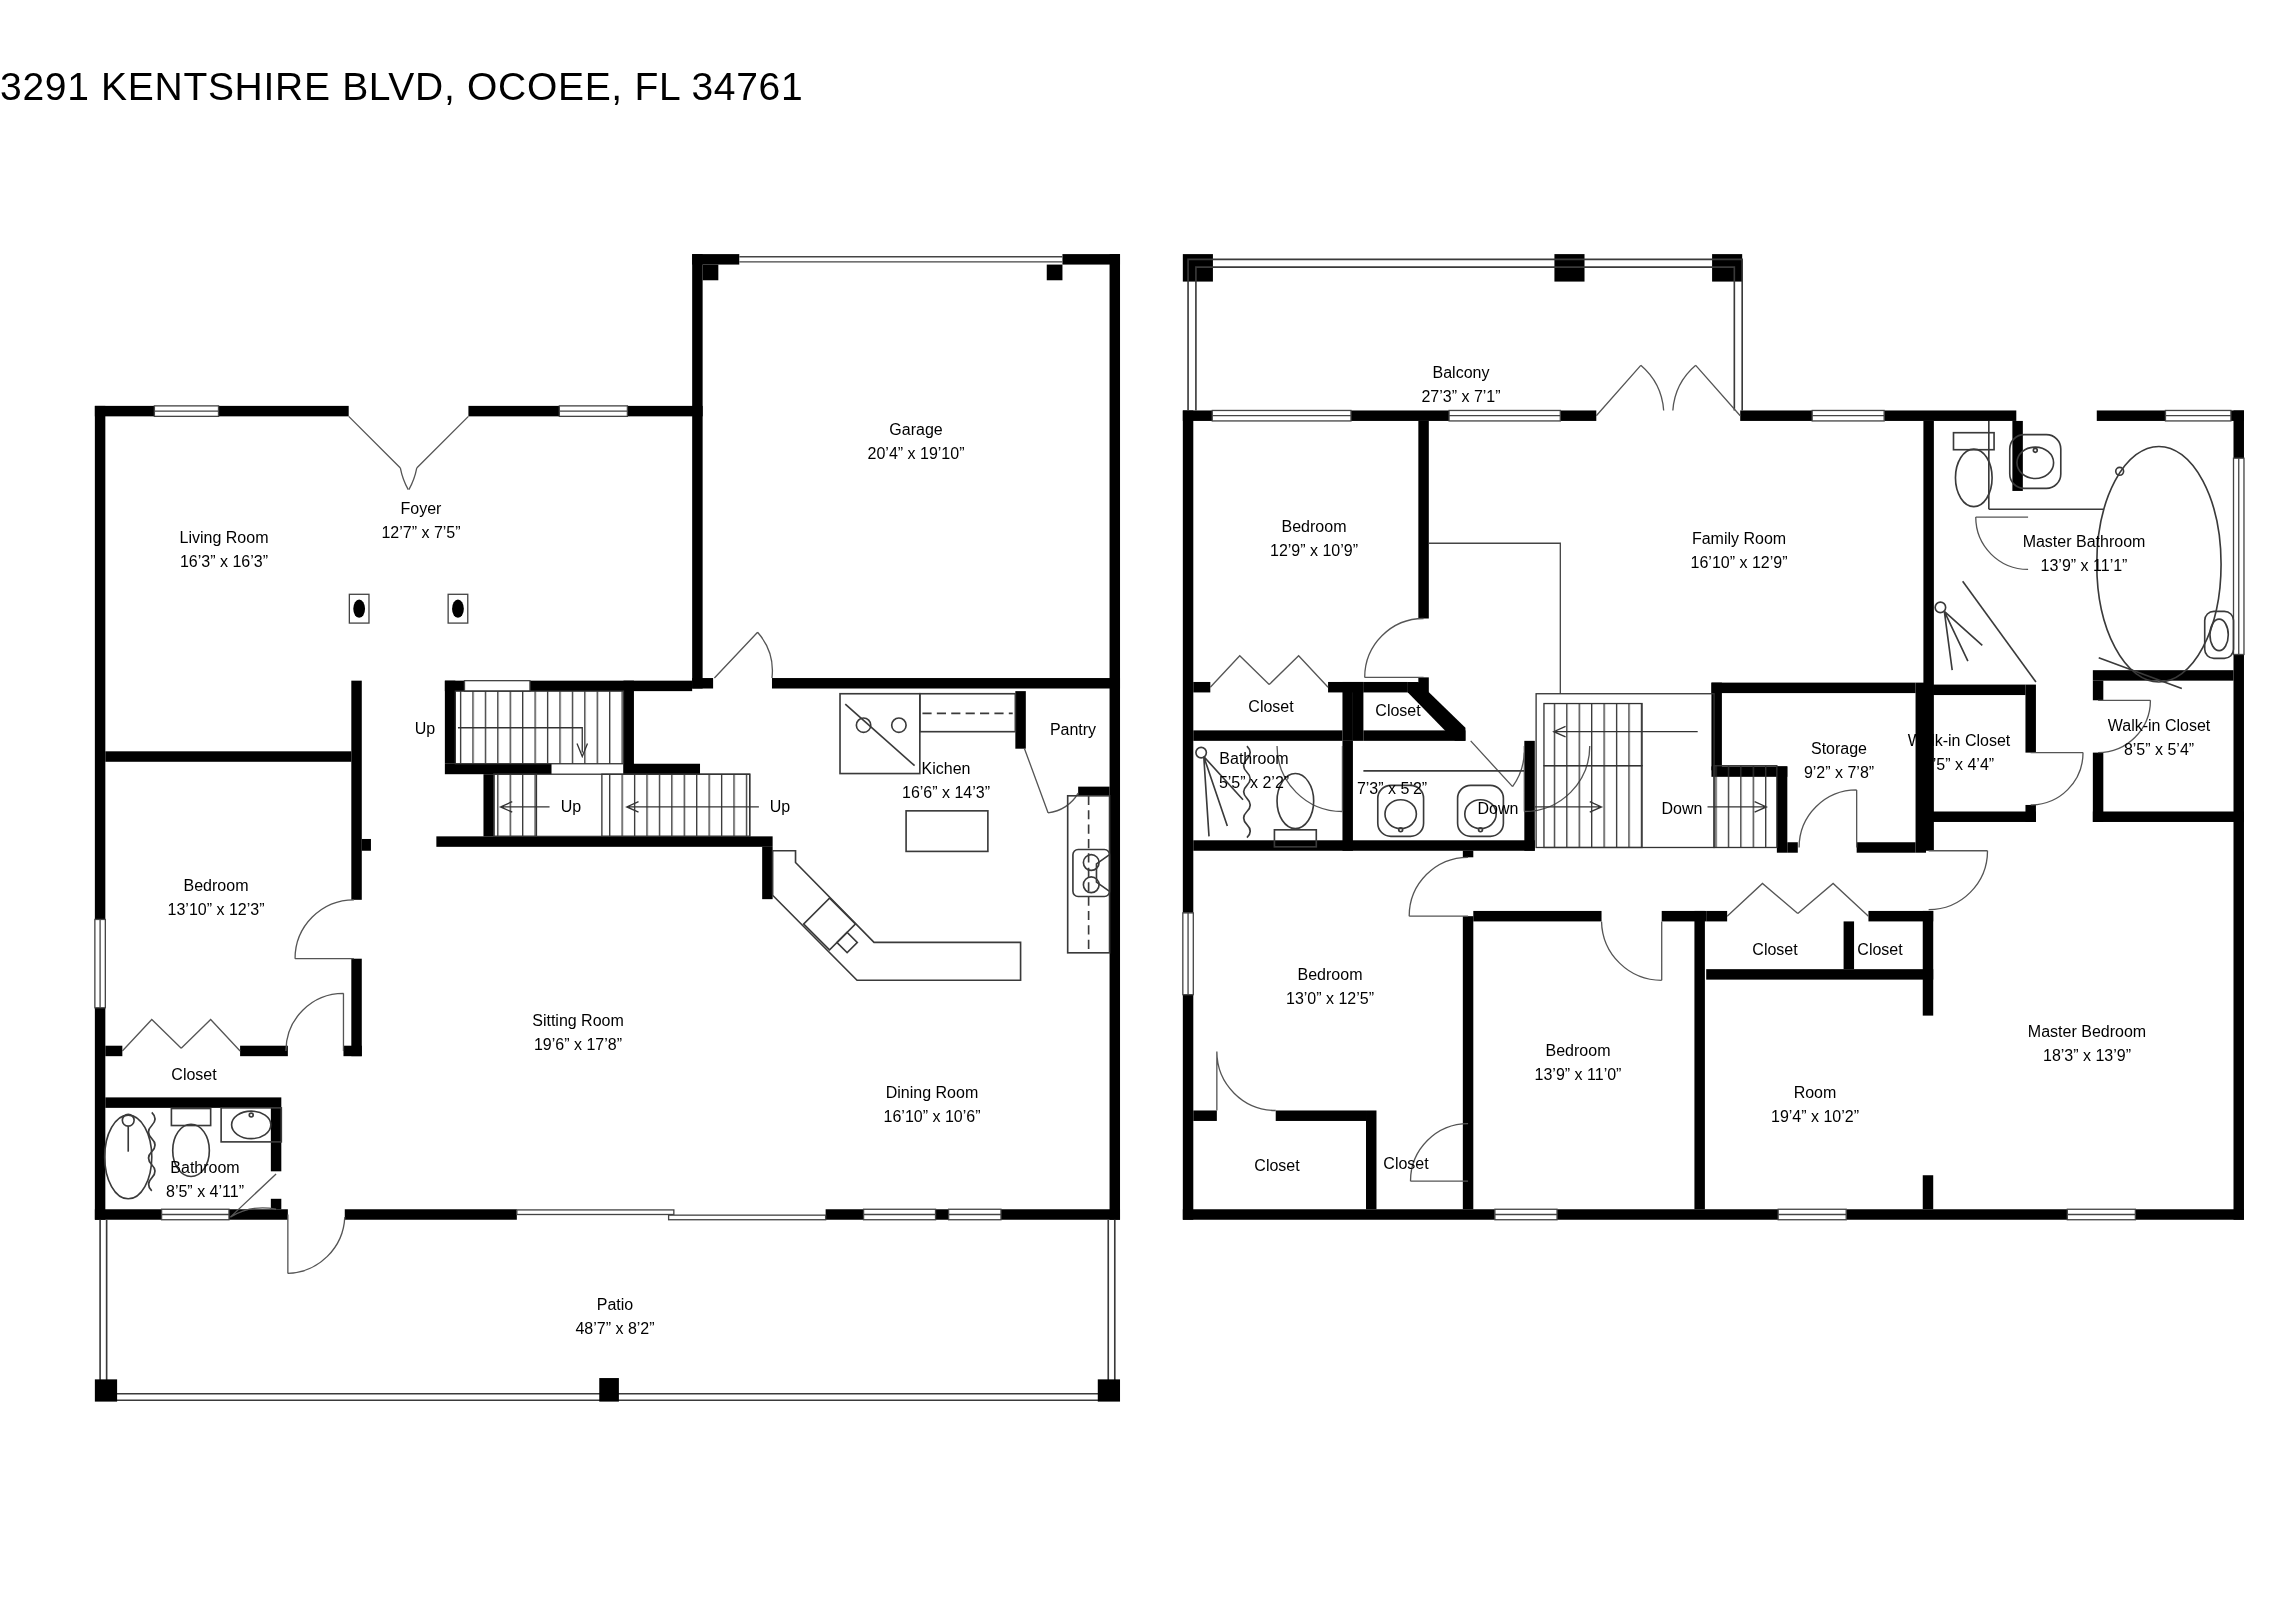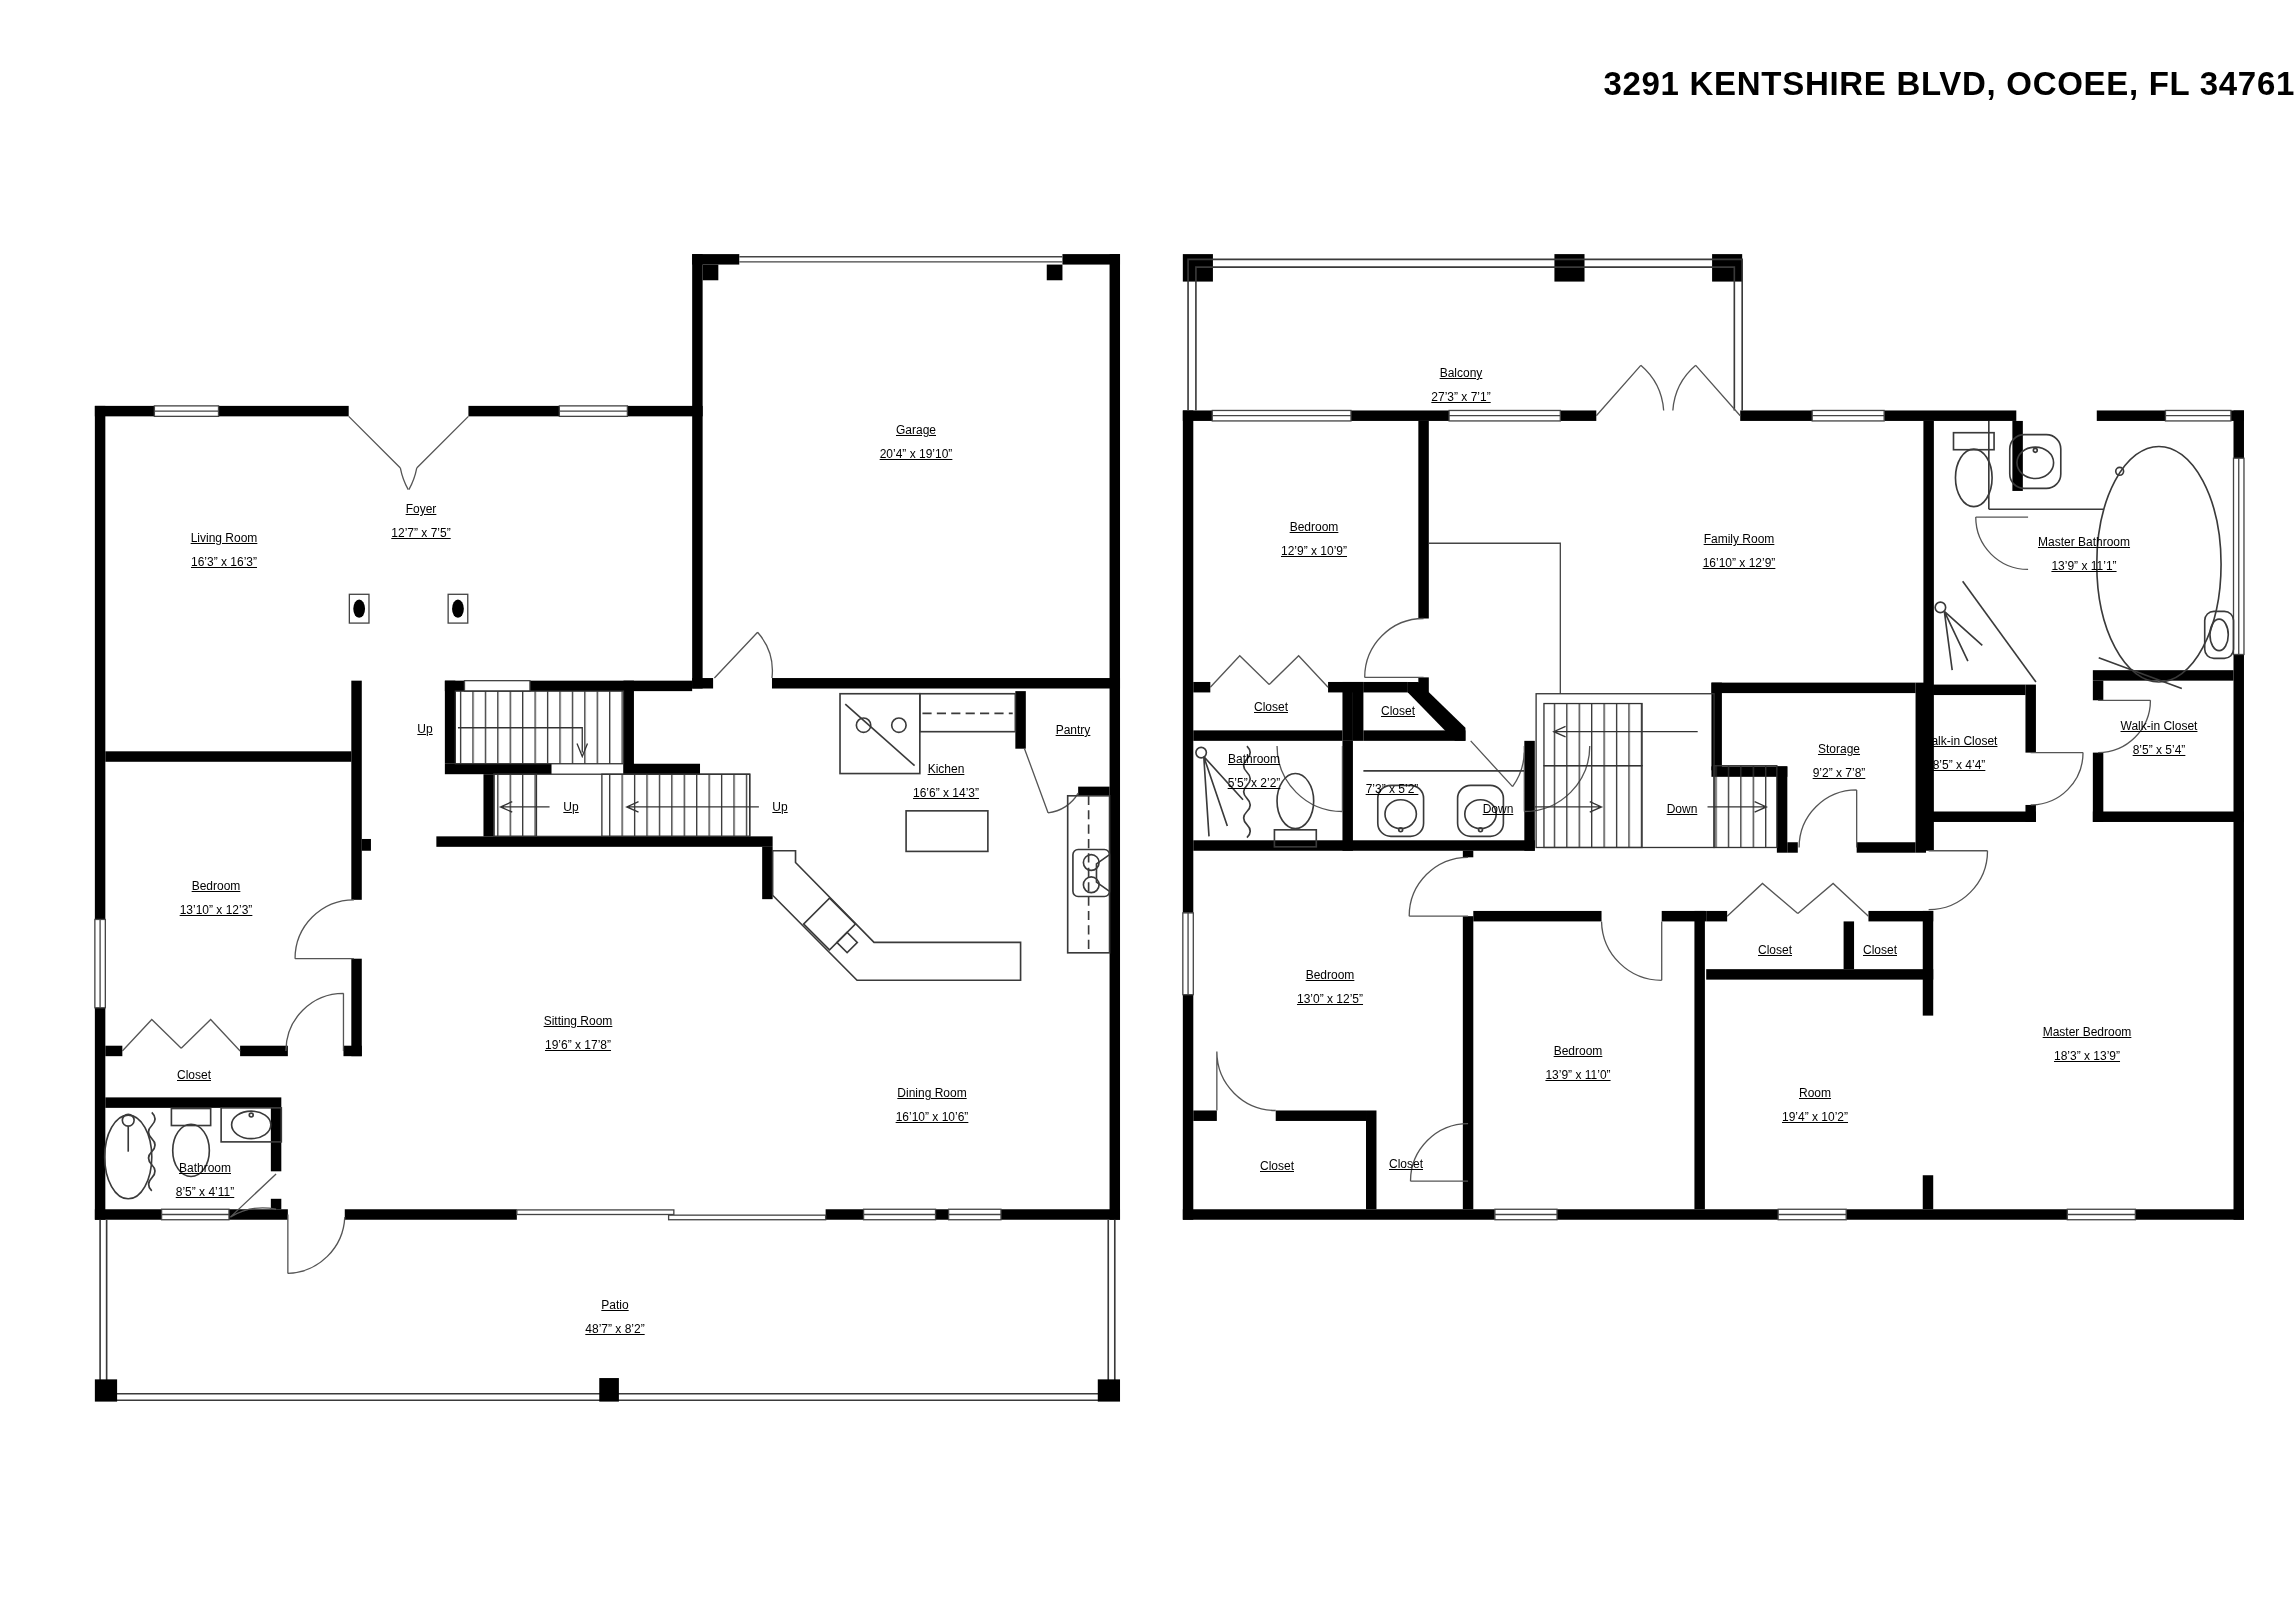--- a/index.html
+++ b/index.html
@@ -1,23 +1,23 @@
 <!DOCTYPE html>
 <html style="font-size:10.5px"><head>
 <meta charset="utf-8">
 <style>
   html,body{margin:0;padding:0;background:#fff;}
   #canvas{position:relative;width:2295px;height:1623px;background:#fff;
           font-family:"Liberation Sans", sans-serif;color:#000;overflow:hidden;}
   #plan-svg{position:absolute;left:0;top:0;}
-  .title{position:absolute;left:0;top:65px;width:100%;text-align:right;
-         font-size:33px;font-weight:bold;letter-spacing:0.7px;}
+  .title{position:absolute;left:0;top:65px;width:100%;text-align:left;
+         font-size:39px;font-weight:normal;letter-spacing:0.7px;}
   .subtitle{position:absolute;left:0;top:128px;width:100%;text-align:center;font-size:29.4px;}
   .lbl{position:absolute;transform:translate(-50%,-50%);text-align:center;
-       font-size:12px;line-height:24px;white-space:nowrap;text-decoration:underline;}
+       font-size:16px;line-height:24px;white-space:nowrap;}
   .lbl.wrap{white-space:normal;width:111px;}
   .lbl.wrap .dims{max-width:72px;margin:0 auto;}
 </style>
 </head>
 <body>
 
 <div id="canvas">
 
   <div class="title">3291 KENTSHIRE BLVD, OCOEE, FL 34761</div>
 

